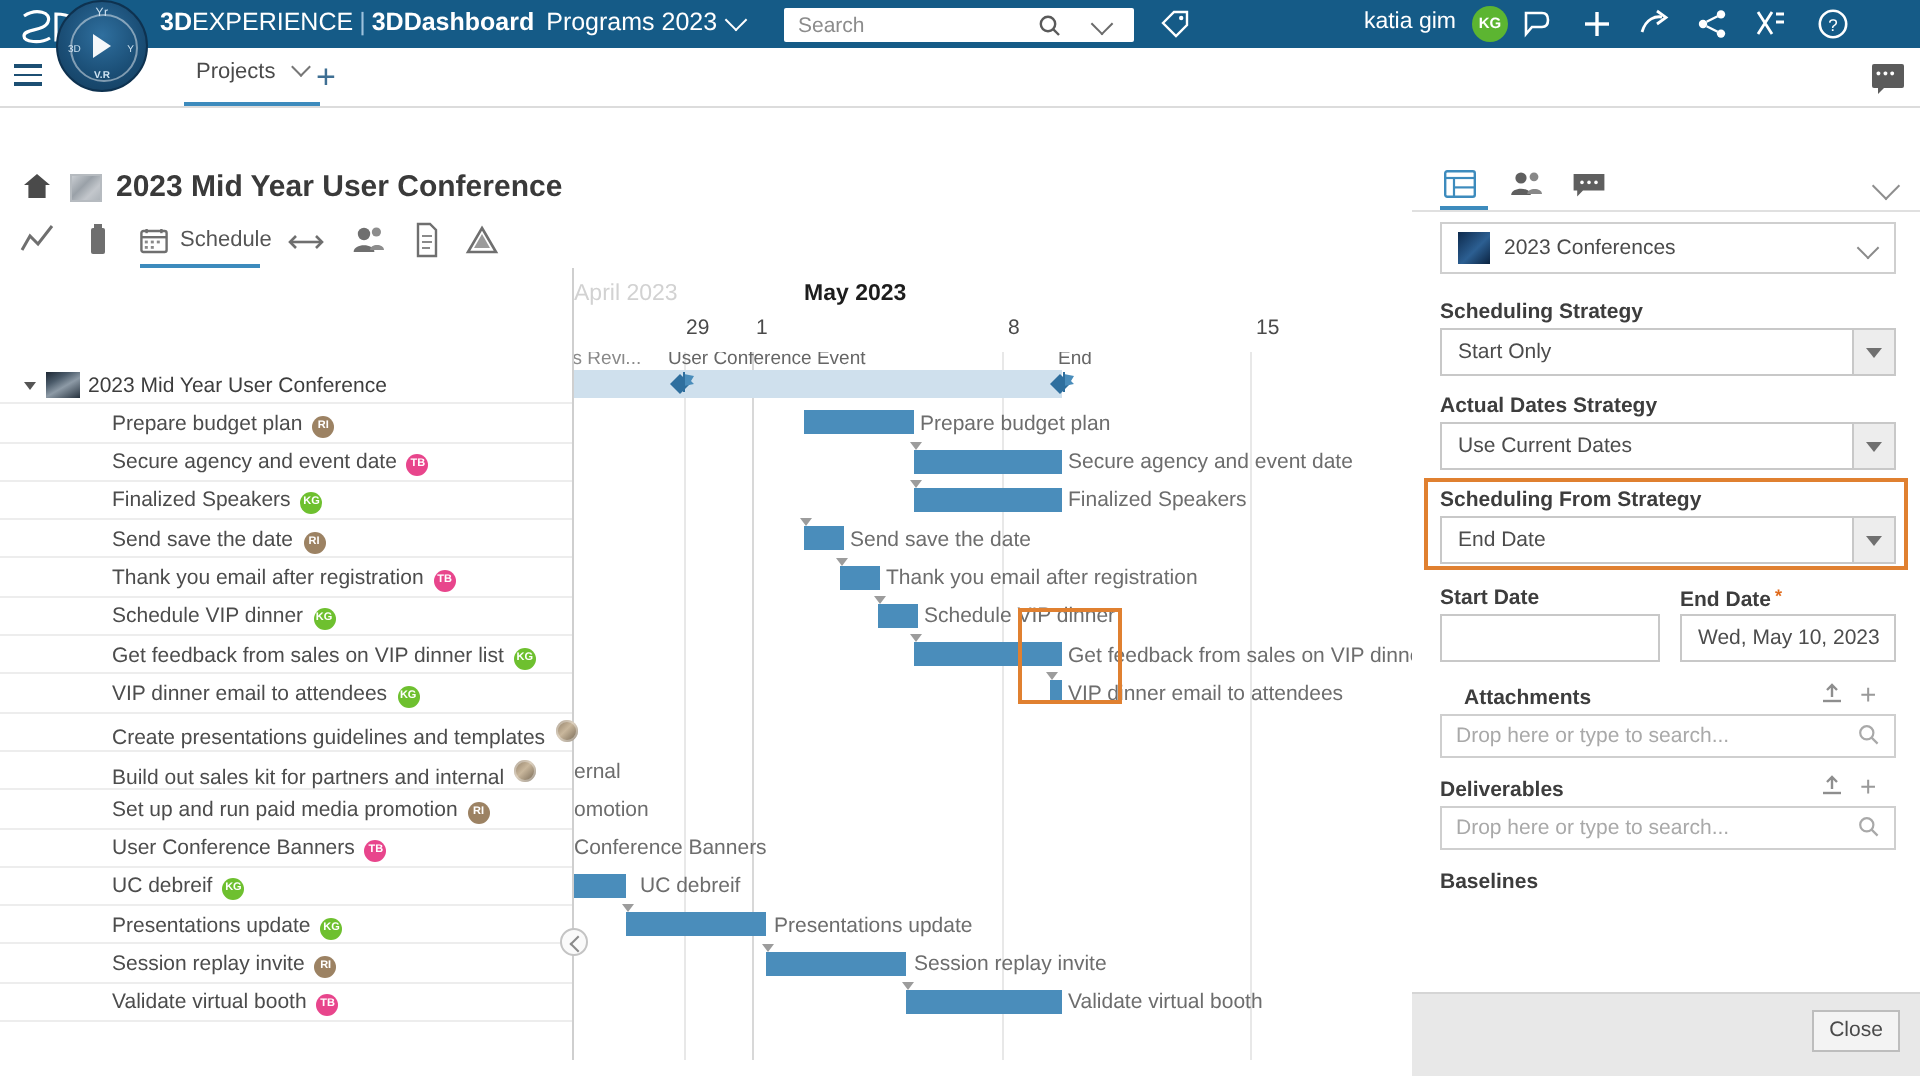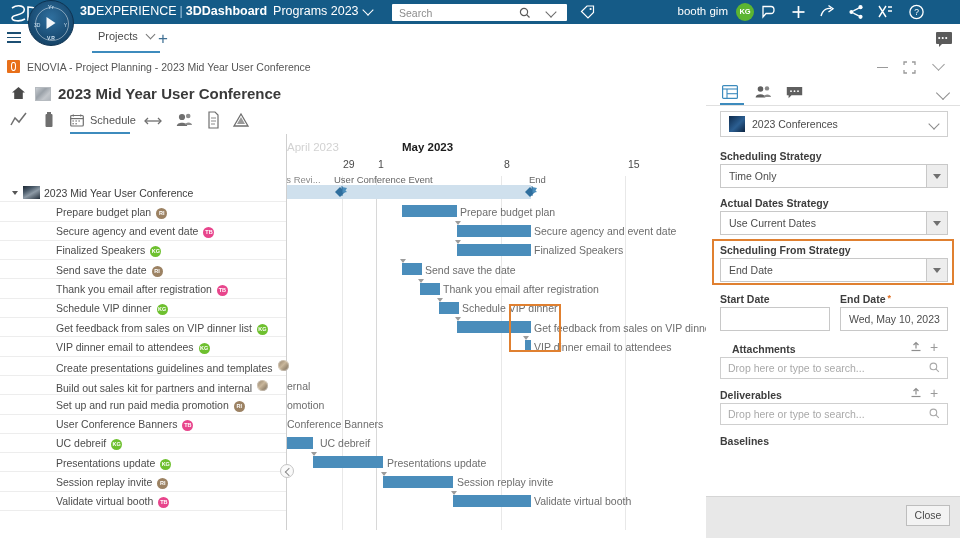--- a/index.html
+++ b/index.html
@@ -225,21 +225,21 @@
       <div class="dd"></div>
     </div>
 
     <div class="tagicon">
       <svg width="15" height="15" viewBox="0 0 15 15">
           <path d="M1.5 6.5 L7 1 L13.5 1 L13.5 7.5 L8 13 Z" fill="none" stroke="#ffffff" stroke-width="1.2"></path>
           <circle cx="10.6" cy="4" r="1.1" fill="#ffffff"></circle>
         </svg>
     </div>
 
-    <div class="username">booth gim</div>
+    <div class="username">katia gim</div>
     <div class="avatar-top">KG</div>
 
     <div class="ticon" style="right:182px;">
       <svg width="17" height="16" viewBox="0 0 17 16">
           <path d="M3 2.5 L11 2.5 C13 2.5 14 4 14 6 C14 8 13 9.5 11 9.5 L6 9.5 L3 13 Z" fill="none" stroke="#fff" stroke-width="1.3"></path>
         </svg>
     </div>
     <div class="ticon" style="right:152px;">
       <svg width="17" height="16" viewBox="0 0 17 16">
           <line x1="8.5" y1="2" x2="8.5" y2="14" stroke="#fff" stroke-width="1.7"></line>
@@ -283,40 +283,20 @@
       </div>
     <div class="tab-projects">
       <span>Projects</span><span class="cv"></span>
     </div>
     <div class="tab-plus">+</div>
     <div class="chatbubble">
         <div class="dots">•••</div>
       </div>
   </div>
 
-  <div class="enovia-title">
-    <div class="enovia-icon"></div>
-    <div class="enovia-label">ENOVIA - Project Planning - 2023 Mid Year User Conference</div>
-    <div class="win-btn win-min">
-        <i></i>
-      </div>
-    <div class="win-btn win-max">
-      <svg width="13" height="13" viewBox="0 0 13 13">
-          <g stroke="#9a9a9a" stroke-width="1.3" fill="none">
-        <path d="M1 4 L1 1 L4 1"></path>
-            <path d="M9 1 L12 1 L12 4"></path>
-            <path d="M12 9 L12 12 L9 12"></path>
-            <path d="M4 12 L1 12 L1 9"></path>
-          </g>
-        </svg>
-    </div>
-    <div class="win-btn win-dd">
-        <i></i>
-      </div>
-  </div>
 
   <div class="crumb">
     <div class="home-ic">
       <svg width="15" height="14" viewBox="0 0 15 14">
           <path d="M7.5 1 L14 6.5 L11.8 6.5 L11.8 13 L3.2 13 L3.2 6.5 L1 6.5 Z" fill="#4a4a4a"></path>
         </svg>
     </div>
     <div class="proj-thumb"></div>
     <div class="crumb-title">2023 Mid Year User Conference</div>
   </div>
@@ -593,21 +573,21 @@
     <div class="rbody">
 
       <div class="objbox" style="left:14px;top:6px;width:228px;">
         <div class="ic"></div>
         <div class="nm">2023 Conferences</div>
         <div class="cv"></div>
       </div>
 
       <div class="fld-label" style="left:14px;top:45px;">Scheduling Strategy</div>
       <div class="sel" style="left:14px;top:59px;width:228px;">
-        <div class="val">Time Only</div>
+        <div class="val">Start Only</div>
         <div class="btn">
             <i></i>
           </div>
       </div>
 
       <div class="fld-label" style="left:14px;top:92px;">Actual Dates Strategy</div>
       <div class="sel" style="left:14px;top:106px;width:228px;">
         <div class="val">Use Current Dates</div>
         <div class="btn">
             <i></i>

